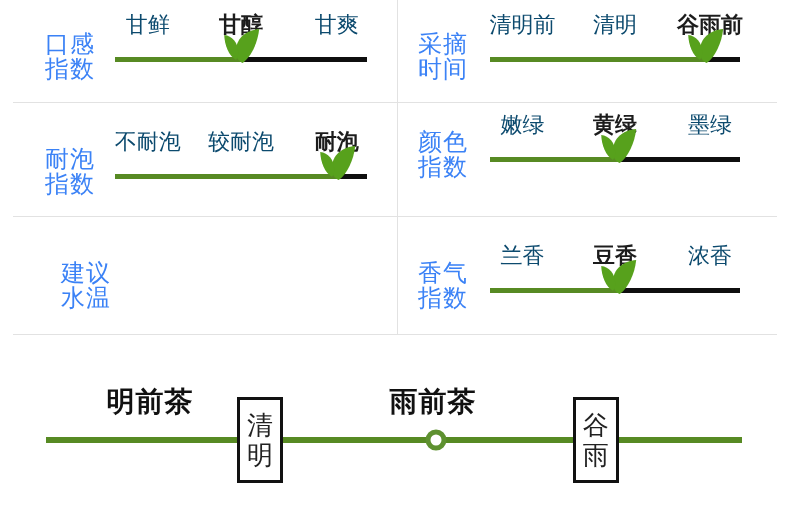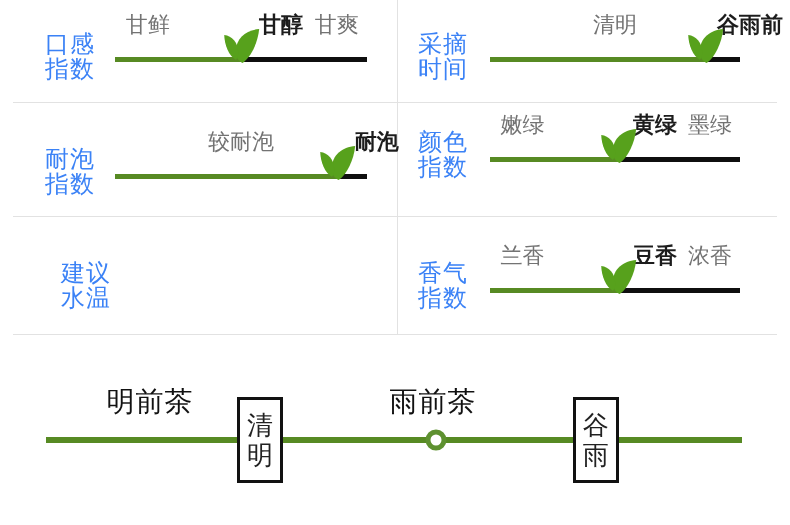--- a/index.html
+++ b/index.html
@@ -9,33 +9,33 @@
   
   .h-div{position:absolute;left:13px;width:764px;height:1px;background:#e2e2e2;}
   .v-div{position:absolute;top:0;width:1px;height:334px;background:#e2e2e2;}
 
   
   .cell{position:absolute;}
   .panel-label{position:absolute;font-size:24px;line-height:25px;color:#3b82f6;letter-spacing:1px;}
   .slider{position:absolute;}
   .opts{position:relative;height:24px;}
   .opt{position:absolute;transform:translateX(-50%);white-space:nowrap;
-       font-size:22px;color:#737373;top:0;}
+       font-size:22px;color:#0c4a6e;top:0;}
   .opt.o1{left:13%;} .opt.o2{left:50%;} .opt.o3{left:88%;}
-  .opt.sel{color:#1c1c1c;font-weight:700;margin-left:40px;}
+  .opt.sel{color:#1c1c1c;font-weight:700;}
   .track{position:relative;margin-top:23px;height:5px;}
   .track .fill{position:absolute;left:0;top:0;height:5px;width:var(--pos);background:#578a23;}
   .track .rest{position:absolute;left:var(--pos);right:0;top:0;height:5px;background:#0f0f0f;}
   .leaf{position:absolute;left:var(--pos);top:-29px;width:40px;height:36px;
         transform:translateX(-52%);}
 
   
   .tl-line{position:absolute;left:46px;width:696px;top:437px;height:6px;background:#578a23;}
   .tl-label{position:absolute;top:383px;transform:translateX(-50%);left:var(--pos);
-            font-size:28px;font-weight:400;color:#111111;white-space:nowrap;letter-spacing:1px;}
+            font-size:28px;font-weight:700;color:#111111;white-space:nowrap;letter-spacing:1px;}
   .tl-box{position:absolute;top:397px;left:var(--pos);transform:translateX(-50%);
           width:46px;height:86px;background:#ffffff;border:3px solid #111111;
           box-sizing:border-box;display:flex;align-items:center;justify-content:center;}
   .tl-box-text{width:1.1em;word-break:break-all;text-align:center;
                font-size:26px;line-height:30px;color:#222222;}
   .tl-dot{position:absolute;left:var(--pos);top:440px;transform:translate(-50%,-50%);
           width:11px;height:11px;border:5px solid #5e9130;border-radius:50%;background:#ffffff;}
 </style>
 </head>
 <body>
@@ -69,20 +69,21 @@
     </div>
   </div>
 
   <div class="cell" style="left:397px;top:0;width:393px;height:102px">
     <div class="panel-label" style="left:21px;top:31px">
       <div>采摘</div>
       <div>时间</div>
     </div>
     <div class="slider" style="left:93px;width:250px;top:10px">
       <div class="opts">
+        <span class="opt o1">清明前</span>
         <span class="opt o2">清明</span>
         <span class="opt o3 sel">谷雨前</span>
       </div>
       <div class="track" style="--pos: 86%;">
         <div class="fill"></div>
         <div class="rest"></div>
         <svg class="leaf" viewBox="0 0 40 36">
           <path d="M39 1 C26 2 16 10 15.5 23 C15.3 28.5 18 33.5 22.5 35 C31 29 37.5 15 39 1 Z" fill="#57a11c"></path>
           <path d="M4 7 C12 8 17.5 14 18 24 C18.1 27 17.3 30 15.8 32 C8.5 27.5 4.5 17.5 4 7 Z" fill="#57a11c"></path>
         </svg>
@@ -90,20 +91,21 @@
     </div>
   </div>
 
   <div class="cell" style="left:0;top:102px;width:397px;height:114px">
     <div class="panel-label" style="left:45px;top:44px">
       <div>耐泡</div>
       <div>指数</div>
     </div>
     <div class="slider" style="left:115px;width:252px;top:25px">
       <div class="opts">
+        <span class="opt o1">不耐泡</span>
         <span class="opt o2">较耐泡</span>
         <span class="opt o3 sel">耐泡</span>
       </div>
       <div class="track" style="--pos: 88%;">
         <div class="fill"></div>
         <div class="rest"></div>
         <svg class="leaf" viewBox="0 0 40 36">
           <path d="M39 1 C26 2 16 10 15.5 23 C15.3 28.5 18 33.5 22.5 35 C31 29 37.5 15 39 1 Z" fill="#57a11c"></path>
           <path d="M4 7 C12 8 17.5 14 18 24 C18.1 27 17.3 30 15.8 32 C8.5 27.5 4.5 17.5 4 7 Z" fill="#57a11c"></path>
         </svg>

